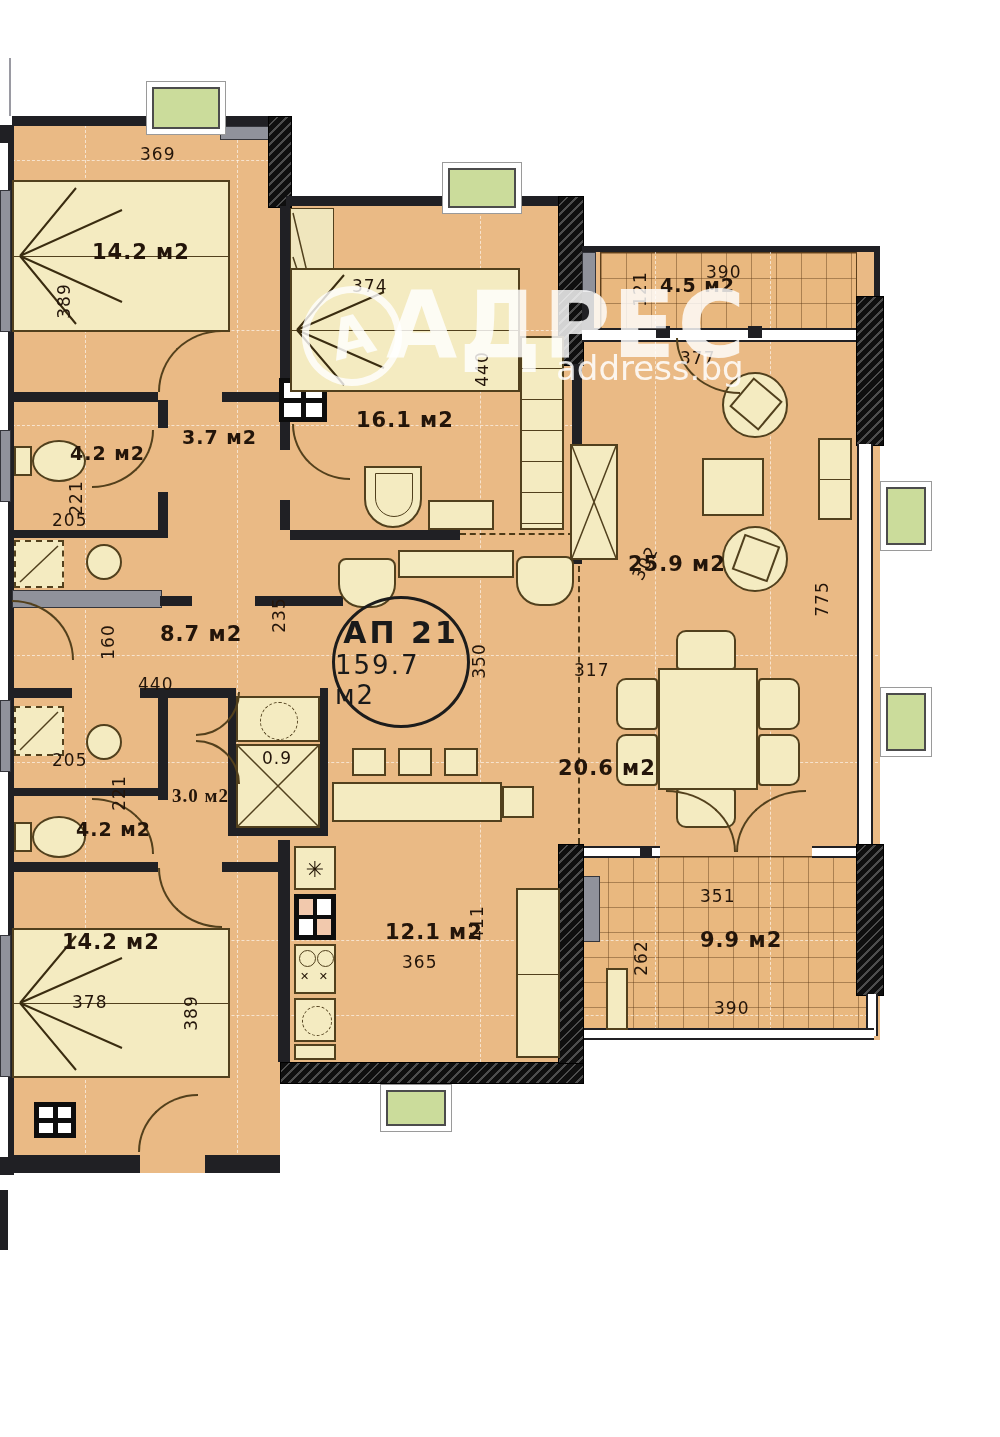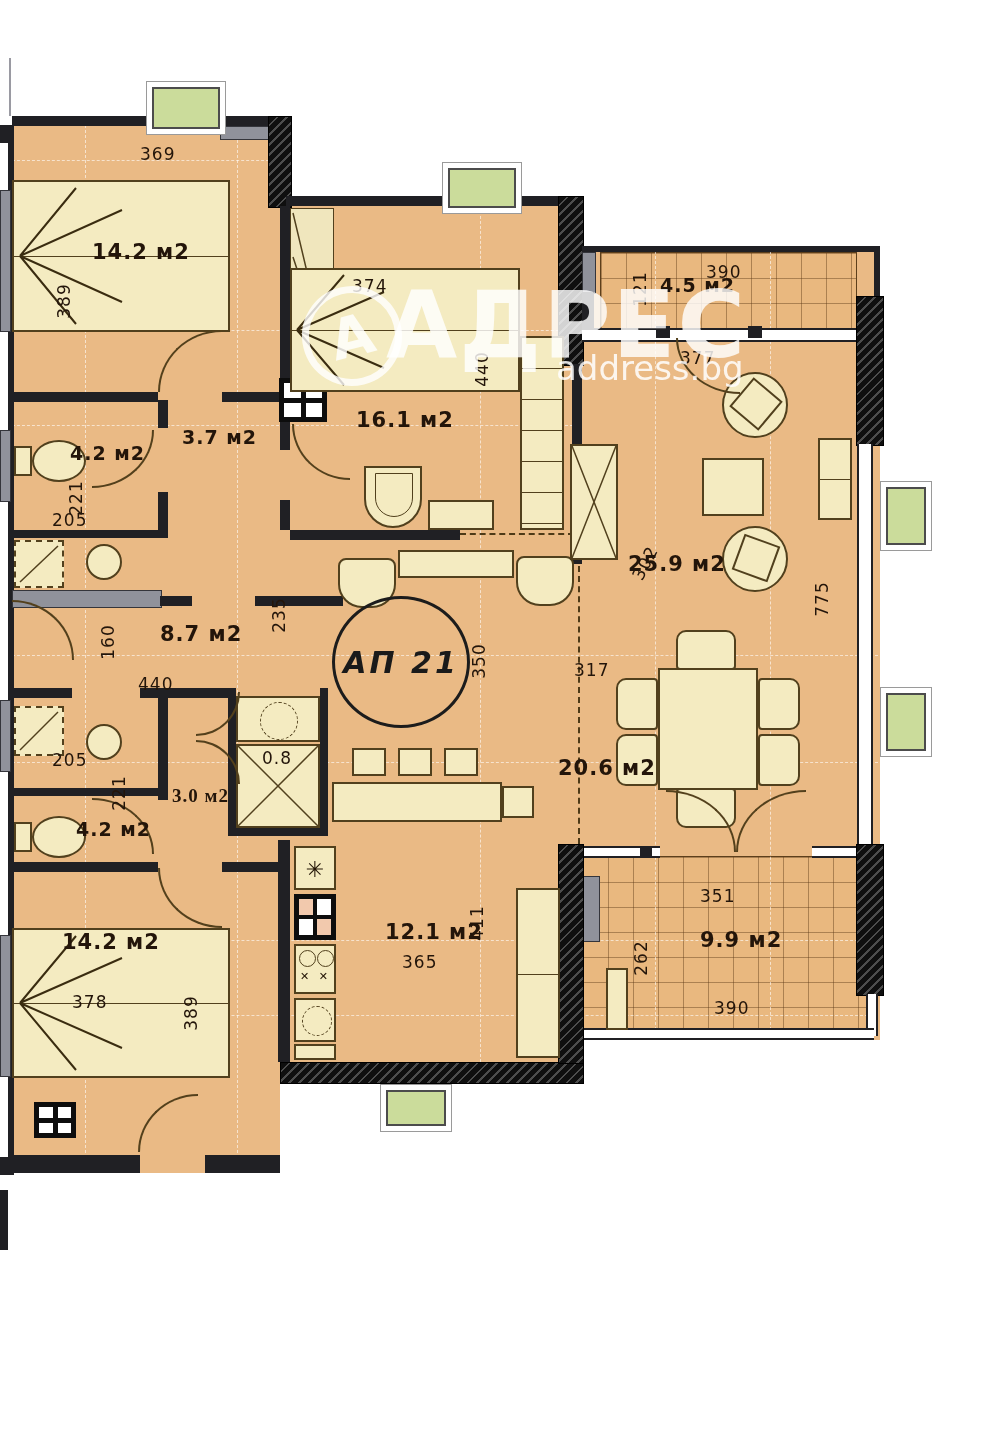--- a/index.html
+++ b/index.html
@@ -29,21 +29,21 @@
   .dashh{border-top:2px dashed #4e3a17;}
   .arc{background:transparent;border:0 solid #53401c;box-sizing:border-box;}
   .arc-tl{border-radius:100% 0 0 0;border-width:2px 0 0 2px;border-style:solid;}
   .arc-tr{border-radius:0 100% 0 0;border-width:2px 2px 0 0;border-style:solid;}
   .arc-bl{border-radius:0 0 0 100%;border-width:0 0 2px 2px;border-style:solid;}
   .arc-br{border-radius:0 0 100% 0;border-width:0 2px 2px 0;border-style:solid;}
   .shaft{background:#0d0d0d;display:grid;grid-template-columns:1fr 1fr;grid-template-rows:1fr 1fr;gap:5px;padding:5px;box-sizing:border-box;}
   .shaft>div{background:#fff;}
   .shelf{background-image:repeating-linear-gradient(180deg,transparent 0 30px,#51401d 30px 31px);}
   .unitcircle{border:3px solid #1c1c1c;border-radius:50%;display:flex;flex-direction:column;
-              align-items:center;justify-content:center;background:transparent;font-style:italic;}
+              align-items:center;justify-content:center;background:transparent;}
   .unitcircle .uid{font-weight:700;font-size:30px;color:#1a1a1a;letter-spacing:3px;}
   .unitcircle .uarea{font-weight:400;font-size:26px;color:#1a1a1a;letter-spacing:2px;}
   .wm{color:rgba(255,255,255,.82);}
   svg{position:absolute;left:0;top:0;}
 </style>
 </head>
 <body>
 
 <div id="canvas">
 
@@ -272,29 +272,30 @@
   <div class="abs arc arc-tr" style="left:196px;top:740px;width:44px;height:44px;"></div>
   <div class="abs arc arc-tr" style="left:92px;top:798px;width:62px;height:56px;"></div>
   <div class="abs arc arc-bl" style="left:158px;top:868px;width:64px;height:60px;"></div>
   <div class="abs arc arc-tl" style="left:138px;top:1094px;width:60px;height:58px;"></div>
   <div class="abs arc arc-bl" style="left:676px;top:338px;width:64px;height:56px;"></div>
   <div class="abs arc arc-tr" style="left:666px;top:790px;width:70px;height:62px;"></div>
   <div class="abs arc arc-tl" style="left:736px;top:790px;width:70px;height:62px;"></div>
 
   <div class="abs unitcircle" style="left:332px;top:596px;width:132px;height:126px;">
     <div class="uid">АП 21</div>
+    <div class="uarea">159.7 м2</div>
   </div>
 
   <div class="abs lbl" style="left:92px;top:240px;">14.2 м2</div>
   <div class="abs lbl sm" style="left:182px;top:426px;">3.7 м2</div>
   <div class="abs lbl" style="left:340px;top:408px;margin-left:16px;">16.1 м2</div>
   <div class="abs lbl sm" style="left:70px;top:442px;">4.2 м2</div>
   <div class="abs lbl" style="left:160px;top:622px;">8.7 м2</div>
   <div class="abs lbl sm" style="left:172px;top:785px;font-family:Liberation Serif, serif;">3.0 м2</div>
-  <div class="abs dim" style="left:262px;top:748px;">0.8</div>
+  <div class="abs dim" style="left:262px;top:748px;">0.9</div>
   <div class="abs lbl sm" style="left:76px;top:818px;">4.2 м2</div>
   <div class="abs lbl" style="left:62px;top:930px;">14.2 м2</div>
   <div class="abs lbl" style="left:385px;top:920px;">12.1 м2</div>
   <div class="abs lbl" style="left:628px;top:552px;">25.9 м2</div>
   <div class="abs lbl" style="left:558px;top:756px;">20.6 м2</div>
   <div class="abs lbl sm" style="left:660px;top:274px;">4.5 м2</div>
   <div class="abs lbl" style="left:700px;top:928px;">9.9 м2</div>
 
   <div class="abs dim" style="left:140px;top:144px;">369</div>
   <div class="abs dim v" style="left:32px;top:291px;">389</div>

